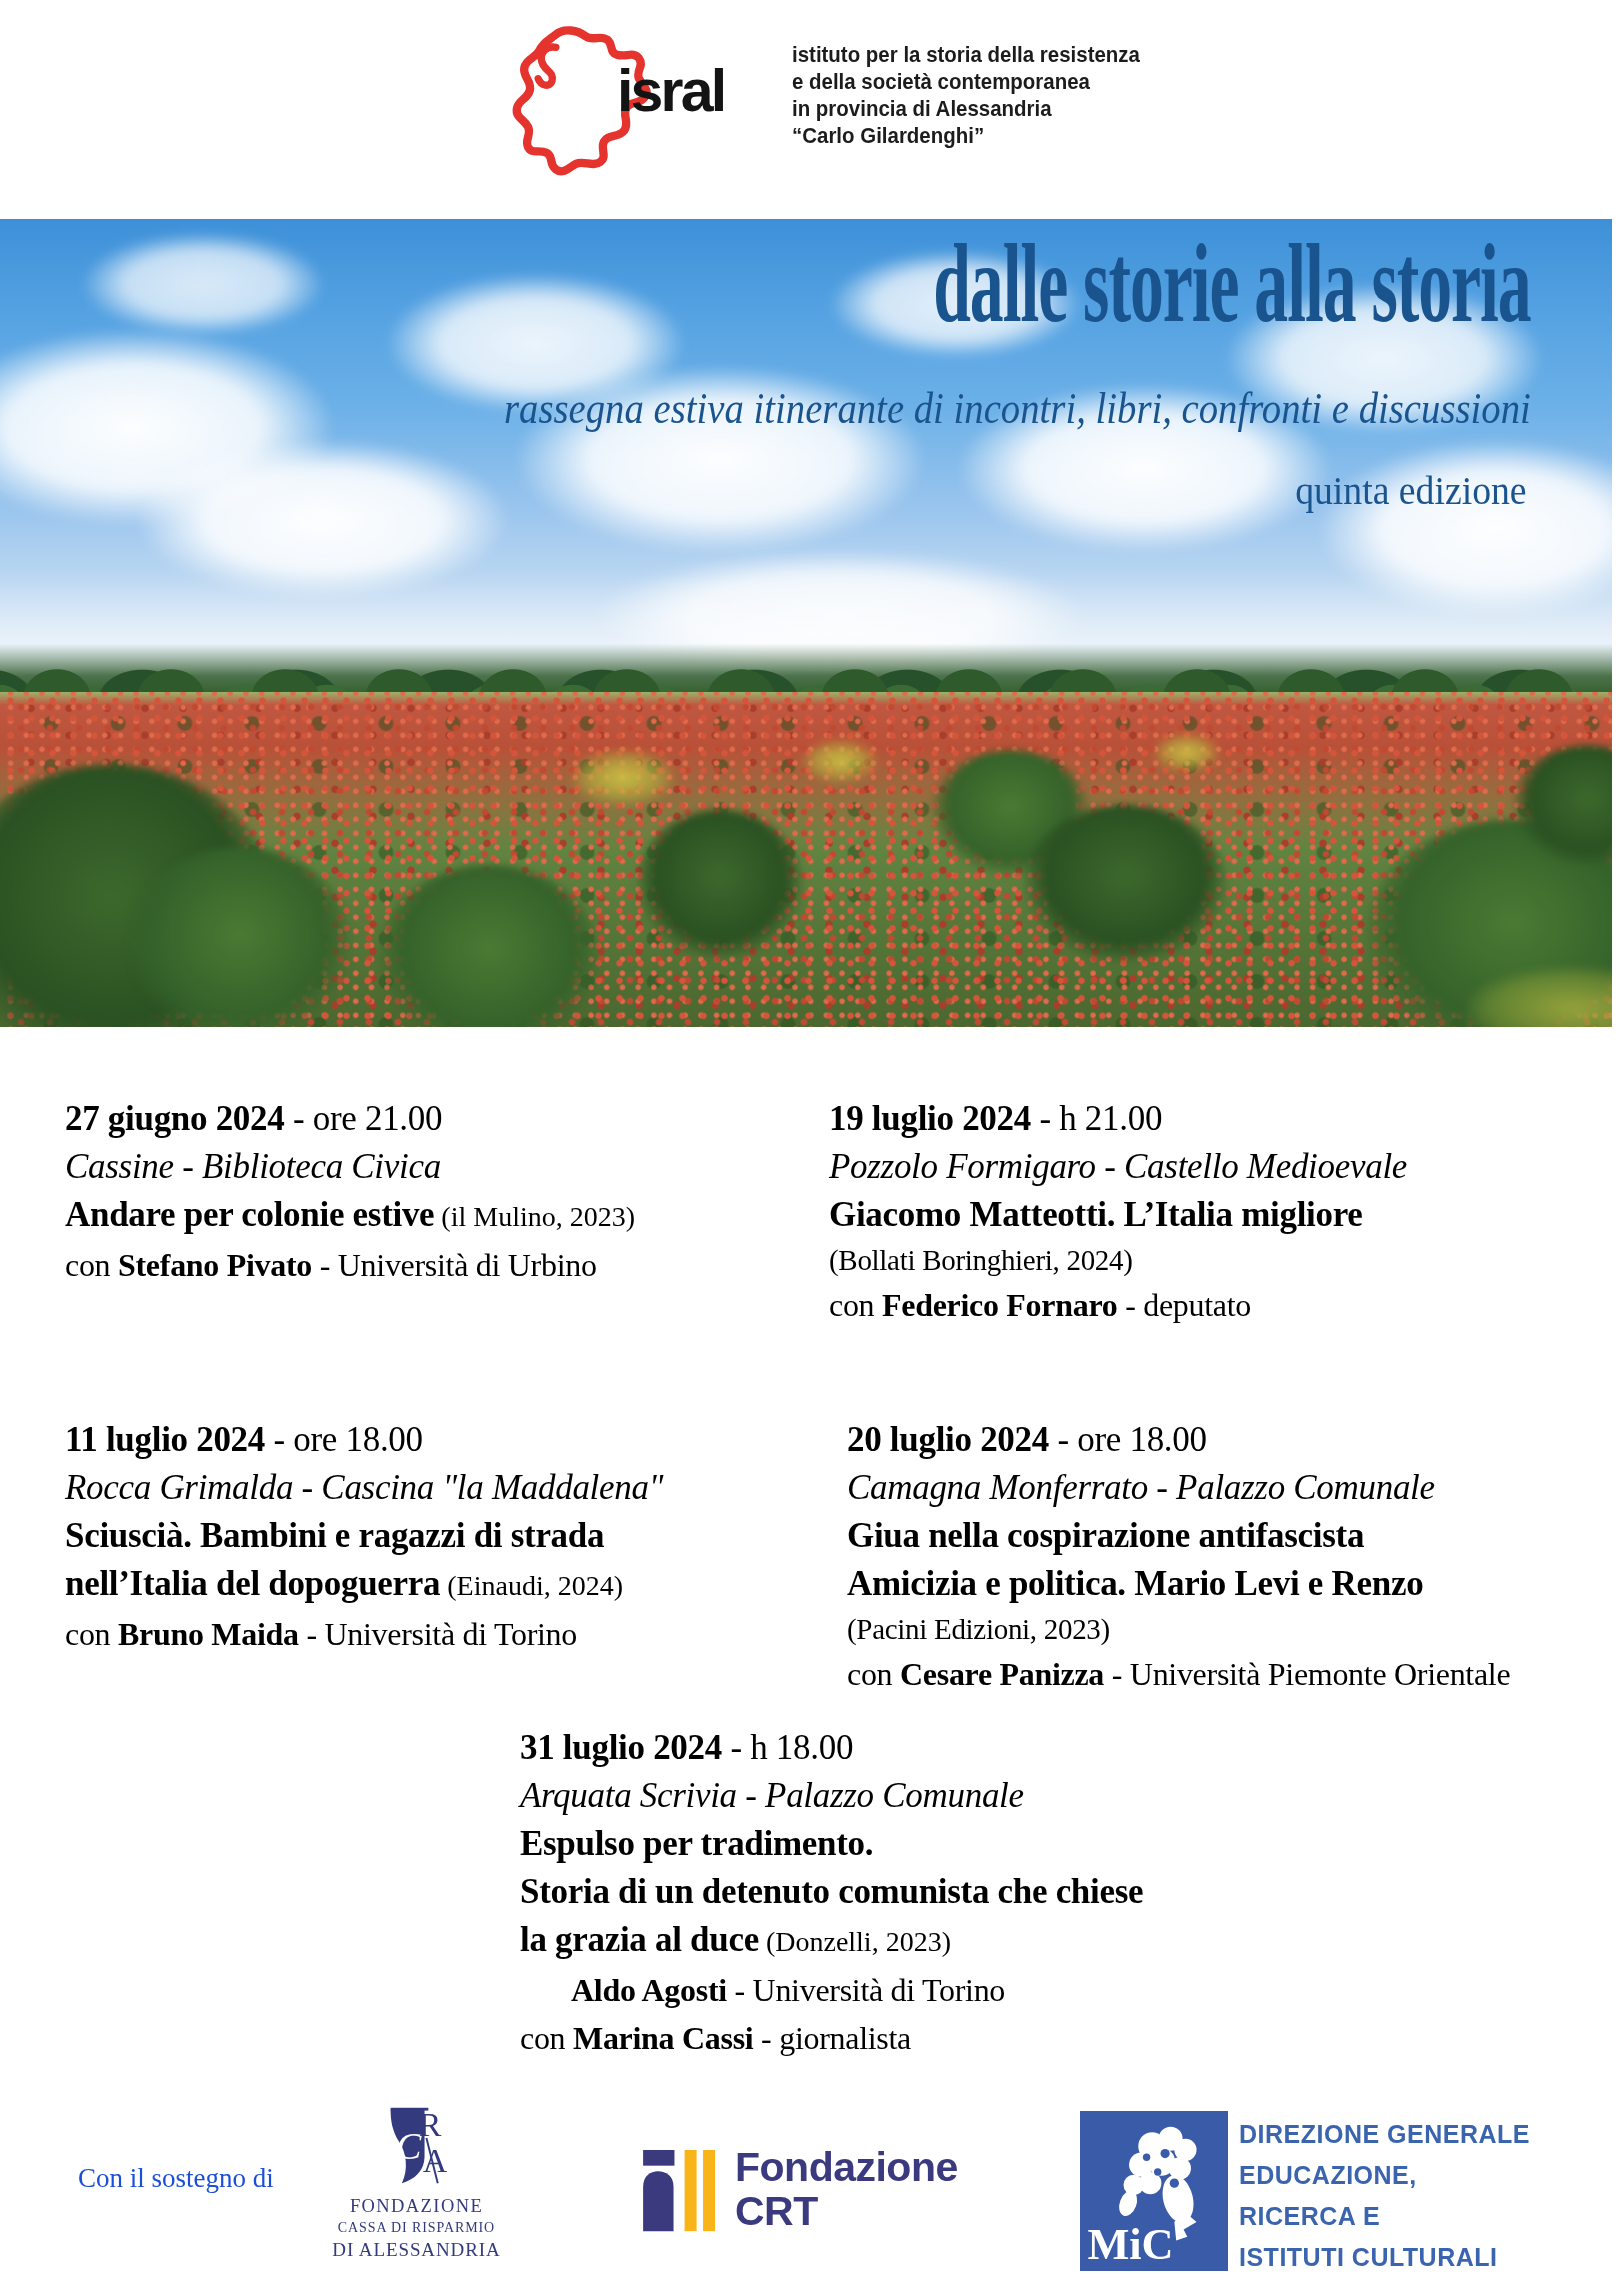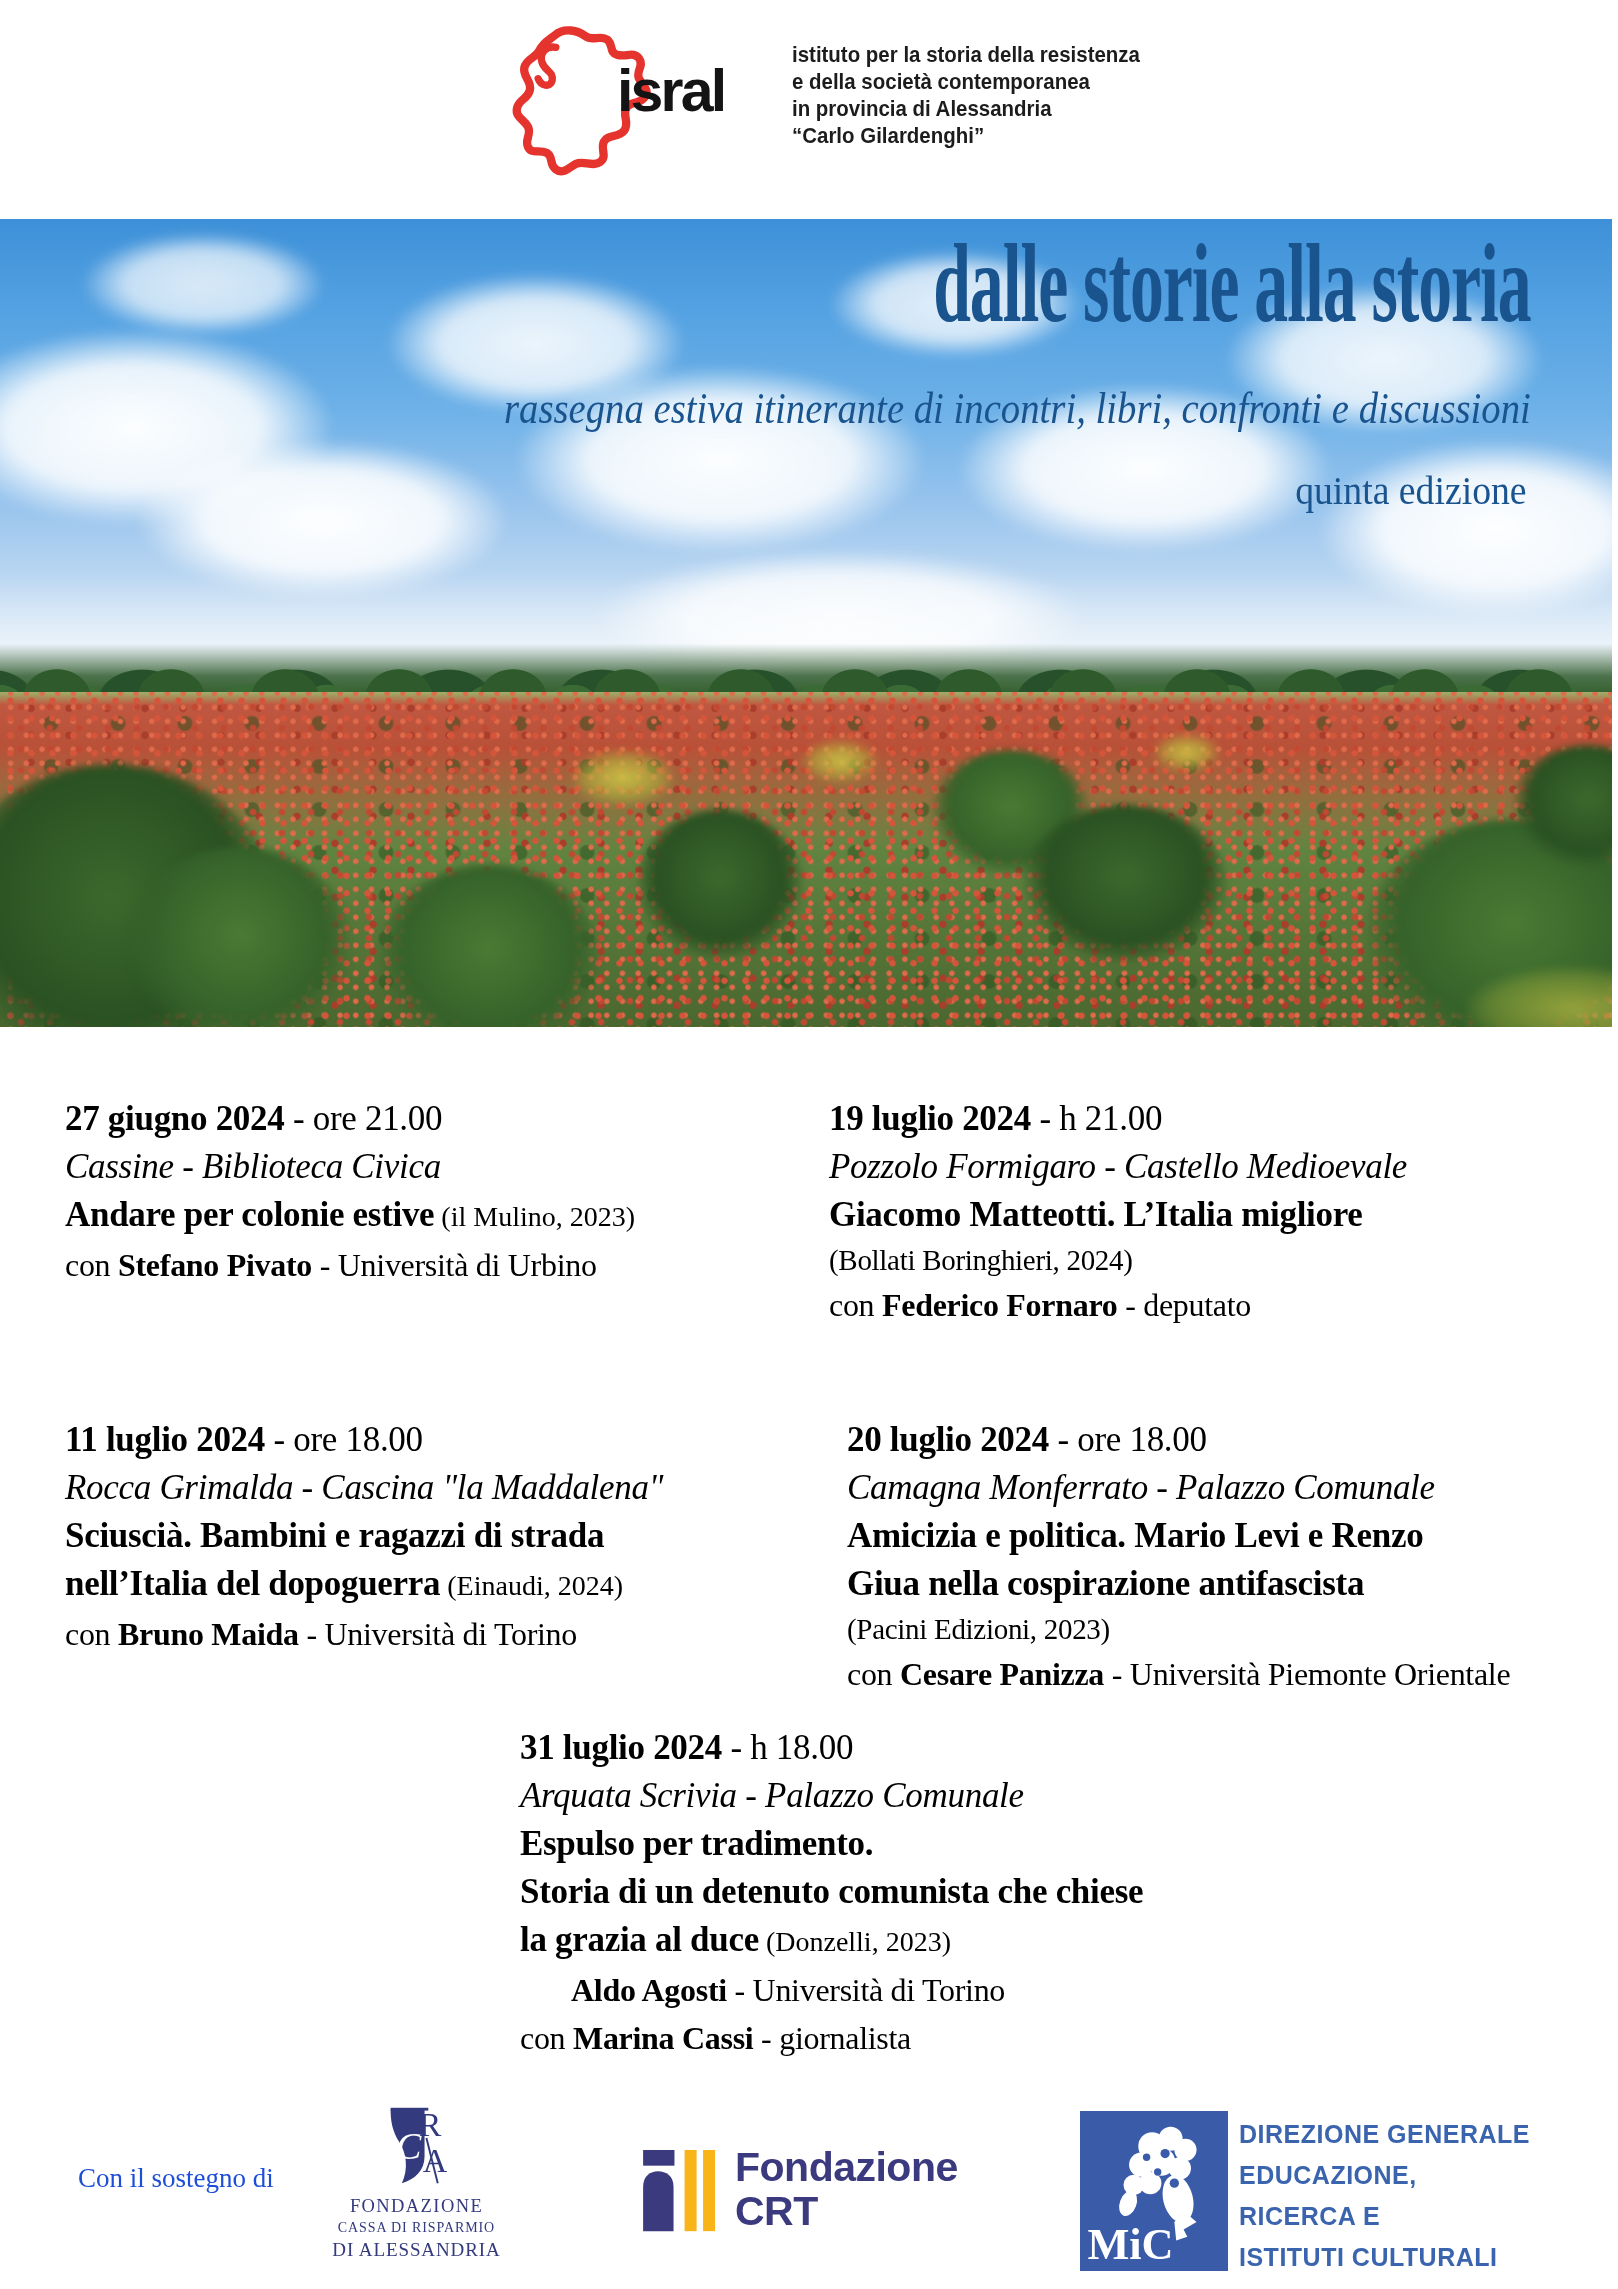--- a/index.html
+++ b/index.html
@@ -163,22 +163,22 @@
     <div><span class="b">11 luglio 2024</span><span> - ore 18.00</span></div>
     <div class="it">Rocca Grimalda - Cascina "la Maddalena"</div>
     <div><span class="b">Sciuscià. Bambini e ragazzi di strada</span></div>
     <div><span class="b">nell’Italia del dopoguerra</span><span class="pub"> (Einaudi, 2024)</span></div>
     <div class="con-line"><span>con </span><span class="b">Bruno Maida</span><span> - Università di Torino</span></div>
   </div>
 
   <div class="ev ev4">
     <div><span class="b">20 luglio 2024</span><span> - ore 18.00</span></div>
     <div class="it">Camagna Monferrato - Palazzo Comunale</div>
+    <div><span class="b">Giua nella cospirazione antifascista</span></div>
     <div><span class="b">Amicizia e politica. Mario Levi e Renzo</span></div>
-    <div><span class="b">Giua nella cospirazione antifascista</span></div>
     <div class="pub-line">(Pacini Edizioni, 2023)</div>
     <div class="con-line"><span>con </span><span class="b">Cesare Panizza</span><span> - Università Piemonte Orientale</span></div>
   </div>
 
   <div class="ev ev5">
     <div><span class="b">31 luglio 2024</span><span> - h 18.00</span></div>
     <div class="it">Arquata Scrivia - Palazzo Comunale</div>
     <div><span class="b">Espulso per tradimento.</span></div>
     <div><span class="b">Storia di un detenuto comunista che chiese</span></div>
     <div><span class="b">la grazia al duce</span><span class="pub"> (Donzelli, 2023)</span></div>

